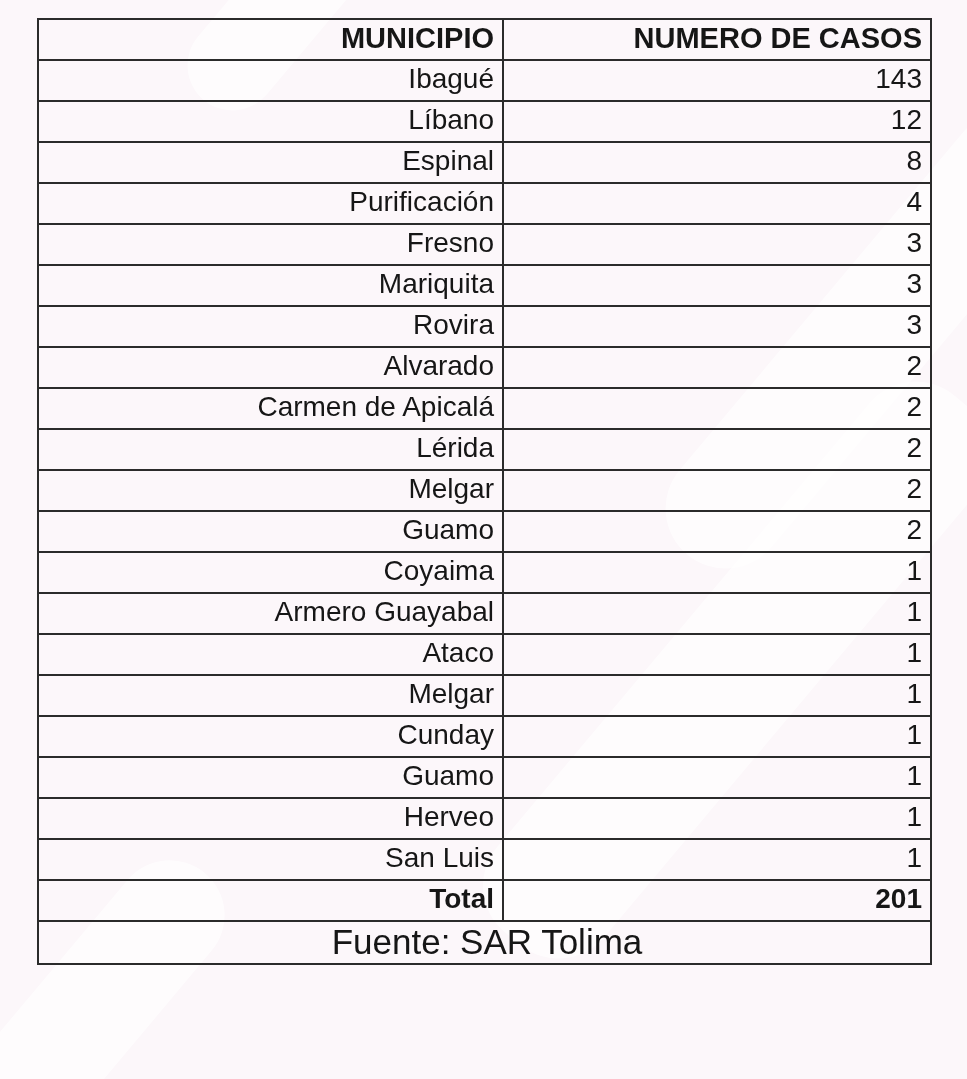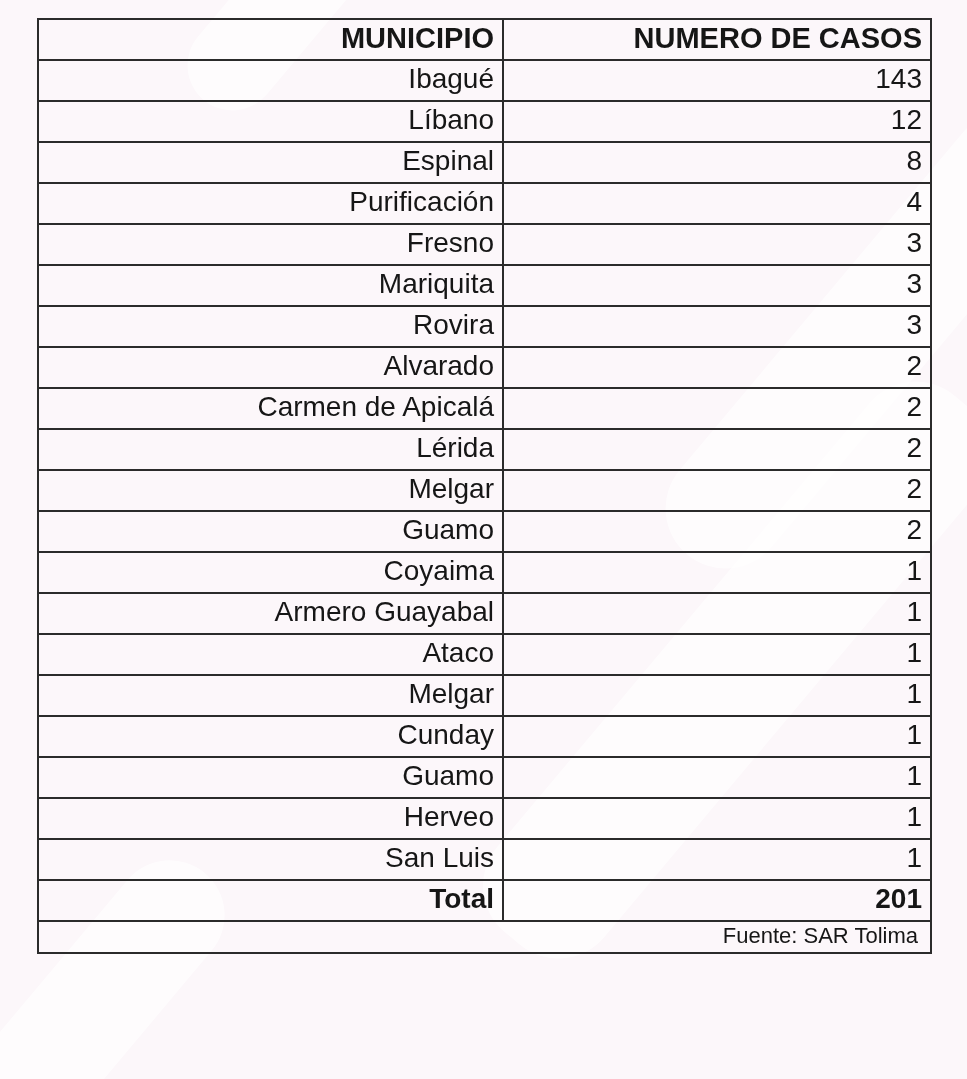--- a/index.html
+++ b/index.html
@@ -53,22 +53,22 @@
   table.cases col.col-cases { width: 428px; }
   table.cases thead th {
     font-weight: bold;
     font-size: 29px;
   }
   tr.total-row td {
     font-weight: bold;
     margin-left: 32px;
   }
   tr.source-row td {
-    font-size: 22px;
-    text-align: right;
+    font-size: 35px;
+    text-align: center;
     padding: 2px 12px 4px 17px;
     height: 24px;
   }
 </style>
 </head>
 <body>
 
 <div class="streak s1"></div>
 <div class="streak s2"></div>
 <div class="streak s3"></div>

